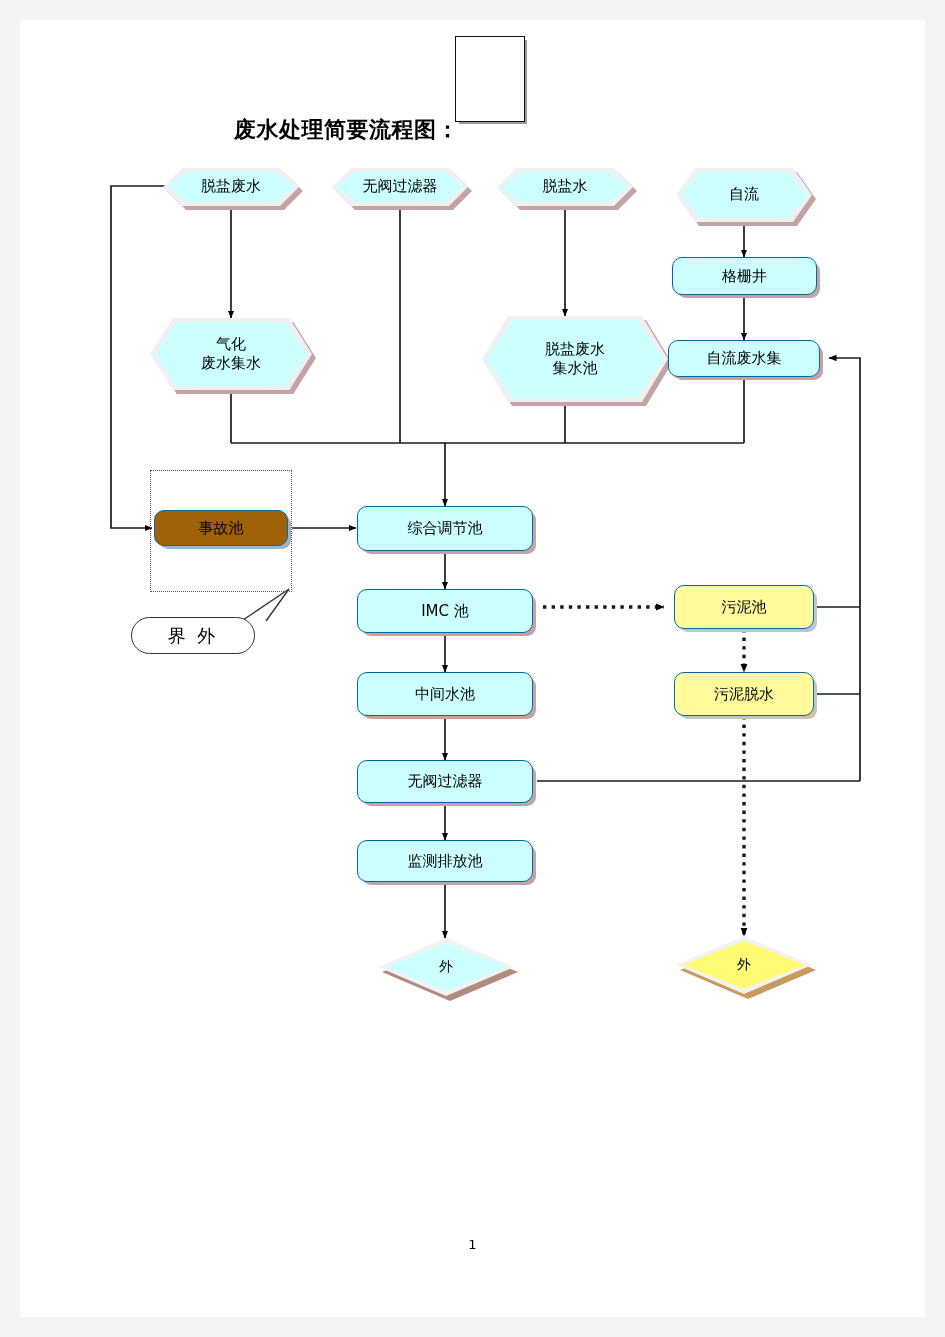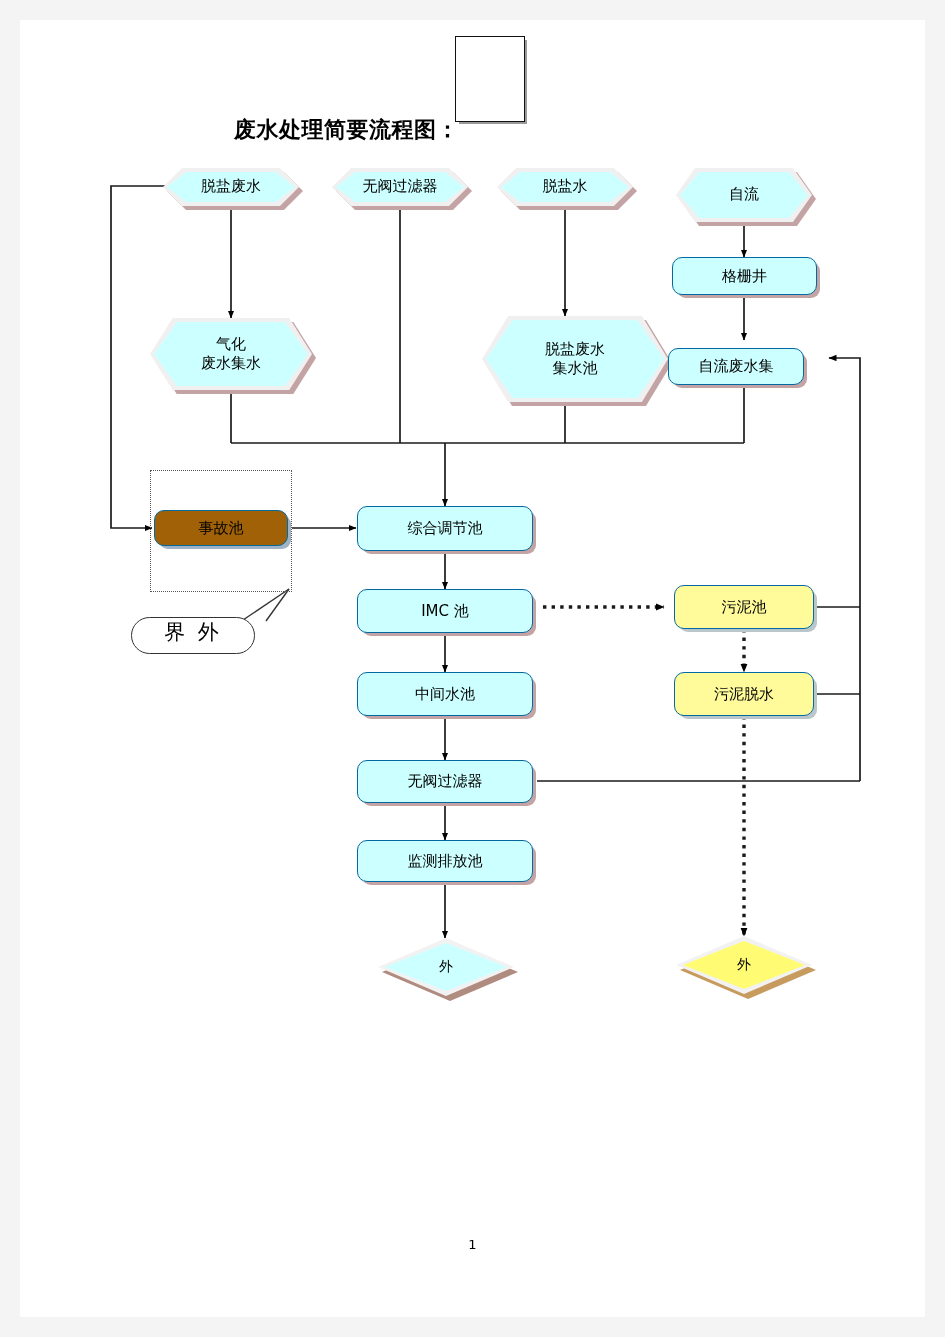--- a/index.html
+++ b/index.html
@@ -115,23 +115,23 @@
     border: 1px dotted #555;
     background: transparent;
   }
   
   #callout-bubble {
     position: absolute;
     border: 1.5px solid #333;
     border-radius: 20px;
     background: #ffffff;
     display: flex;
-    align-items: flex-start;
+    align-items: center;
     justify-content: center;
-    font-size: 21px;
+    font-size: 18px;
     letter-spacing: 3px;
   }
   
   #header-box {
     position: absolute;
     border: 1.5px solid #111;
     background: #fff;
     box-shadow: 3px 3px 0 -1px #9a9a9a;
   }
   #title {
@@ -259,21 +259,21 @@
   </div>
 
   <div class="hexwrap" style="left:482px; top:316px; width:186px; height:86px;">
     <div class="hexshadow"></div>
     <div class="hexinner"></div>
     <div class="hexfill"></div>
     <div class="hexlabel">脱盐废水
 集水池</div>
   </div>
 
-  <div class="node rbox cyan" style="left:668px; top:340px; width:136px; height:37px;margin-top:8px;">
+  <div class="node rbox cyan" style="left:668px; top:340px; width:152px; height:37px;">
     <span>自流废水集</span>
   </div>
 
   <div id="boundary-box" style="left:150px; top:470px; width:140px; height:120px;"></div>
 
   <div class="node rbox green" style="left:154px; top:510px; width:134px; height:36px;">
     <span>事故池</span>
   </div>
 
   <div id="callout-bubble" style="left:131px; top:617px; width:122px; height:35px;">

